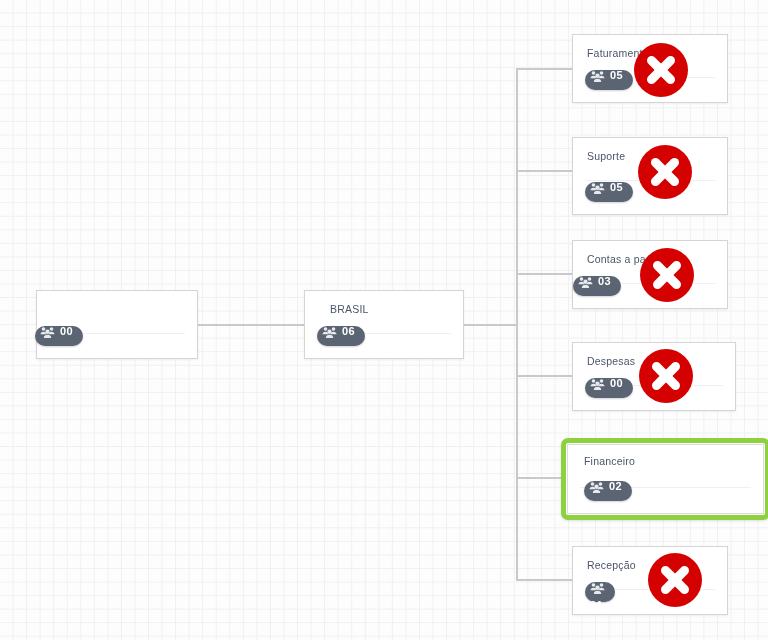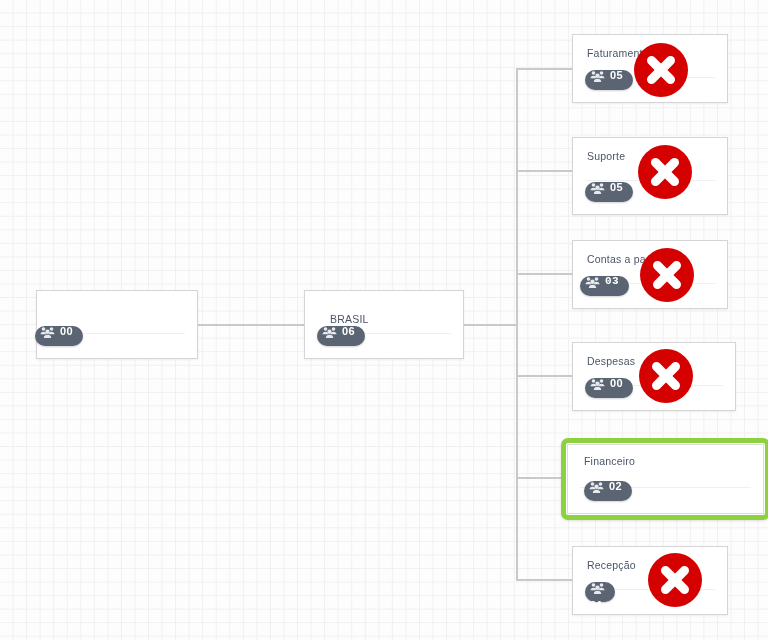--- a/index.html
+++ b/index.html
@@ -143,21 +143,21 @@
           <path d="M17 16.5c0-3.2 2.7-5 6-5s6 1.8 6 5z"></path>
           <circle cx="15" cy="11.5" r="4.3"></circle>
           <path d="M7.6 23.8c0-4 3.3-6.4 7.4-6.4s7.4 2.4 7.4 6.4z"></path>
         </g>
       </svg>
       <span class="badge-count">00</span>
     </div>
   </div>
 
   <div class="node" style="left:304px; top:290px; width:160px; height:69px;">
-    <div class="node-title" style="left:25px;margin-top:10px;">BRASIL</div>
+    <div class="node-title" style="left:25px;">BRASIL</div>
     <div class="node-divider"></div>
     <div class="badge" style="left:12px;">
       <svg class="badge-icon" viewBox="0 0 30 26">
         <g fill="#e8eaed">
           <circle cx="7" cy="6" r="3.6"></circle>
           <path d="M1 16.5c0-3.2 2.7-5 6-5s6 1.8 6 5z"></path>
           <circle cx="23" cy="6" r="3.6"></circle>
           <path d="M17 16.5c0-3.2 2.7-5 6-5s6 1.8 6 5z"></path>
           <circle cx="15" cy="11.5" r="4.3"></circle>
           <path d="M7.6 23.8c0-4 3.3-6.4 7.4-6.4s7.4 2.4 7.4 6.4z"></path>
@@ -199,21 +199,21 @@
           <path d="M7.6 23.8c0-4 3.3-6.4 7.4-6.4s7.4 2.4 7.4 6.4z"></path>
         </g>
       </svg>
       <span class="badge-count">05</span>
     </div>
   </div>
 
   <div class="node" style="left:572px; top:240px; width:156px; height:69px;">
     <div class="node-title">Contas a pagar</div>
     <div class="node-divider"></div>
-    <div class="badge" style="left:7px;font-family:Liberation Mono, monospace;">
+    <div class="badge" style="left:0;">
       <svg class="badge-icon" viewBox="0 0 30 26">
         <g fill="#e8eaed">
           <circle cx="7" cy="6" r="3.6"></circle>
           <path d="M1 16.5c0-3.2 2.7-5 6-5s6 1.8 6 5z"></path>
           <circle cx="23" cy="6" r="3.6"></circle>
           <path d="M17 16.5c0-3.2 2.7-5 6-5s6 1.8 6 5z"></path>
           <circle cx="15" cy="11.5" r="4.3"></circle>
           <path d="M7.6 23.8c0-4 3.3-6.4 7.4-6.4s7.4 2.4 7.4 6.4z"></path>
         </g>
       </svg>

